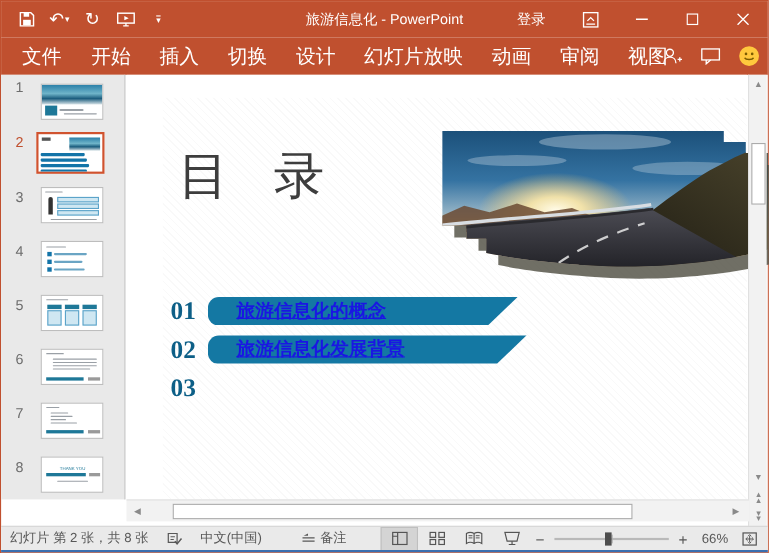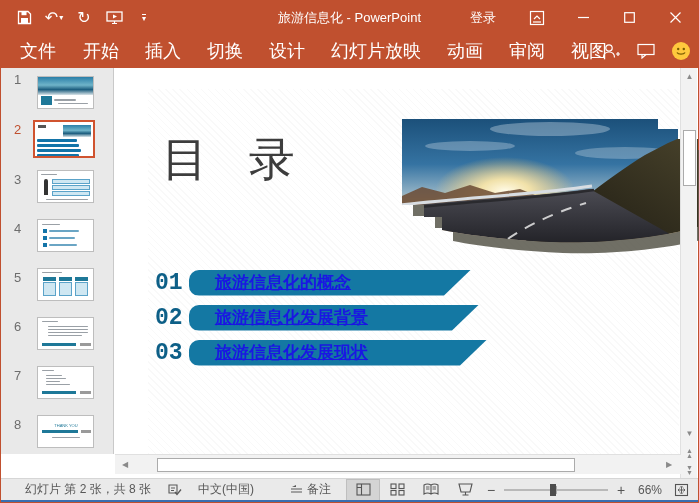--- a/index.html
+++ b/index.html
@@ -44,37 +44,37 @@
   .m-lblue { background:#cfe7f2; border:1px solid #5ba3c9; }
 
   
   .canvas { position:absolute; left:114px; top:67px; width:564px; height:386px; background:#fff; }
   .canvas-inner { position:absolute; left:4px; top:21px; right:0; bottom:0; background:#fff;
      background-image:repeating-linear-gradient(45deg, rgba(0,0,0,0.025) 0 1px, transparent 1px 5px);margin-left:29px; }
   .slide-title { position:absolute; left:14px; top:40px; font-size:46px; color:#3d3d3d; letter-spacing:14px; font-family:"Liberation Sans",sans-serif; }
   .photo { position:absolute; left:252px; top:22px; }
   .toc { position:absolute; left:7px; top:180px; }
   .toc-row { display:flex; align-items:center; height:27px; margin-bottom:8px; }
-  .toc-num { width:34px; font-size:23px; font-weight:bold; color:#0D5F87; font-family:Liberation Mono, monospace; }
+  .toc-num { width:34px; font-size:23px; font-weight:bold; color:#0D5F87; font-family:Liberation Serif, serif; }
   .toc-banner { position:relative; height:26px; background:#1478A3; border-radius:10px 0 0 10px;
      clip-path:polygon(0 0,100% 0,calc(100% - 27px) 100%,0 100%); display:flex; align-items:center; padding:0 44px 0 26px; }
   .toc-link { font-size:17px; font-weight:bold; color:#1A16E3; text-decoration:underline; white-space:nowrap; }
 
   
   .vscroll { position:absolute; right:1px; top:67px; width:17px; height:412px; background:#F2F2F2; border-left:1px solid #E0E0E0; }
   .sb-btn { position:absolute; left:1px; width:15px; height:15px; color:#8a8a8a; font-size:8px; display:flex; align-items:center; justify-content:center; }
   .sb-thumb-v { position:absolute; left:2px; top:62px; width:13px; height:56px; background:#fff; border:1px solid #ABABAB; }
   .dbl { display:flex; flex-direction:column; line-height:5px; font-size:7px; }
   .hscroll { position:absolute; left:114px; top:453px; width:566px; height:20px; background:#F2F2F2; border-top:1px solid #E0E0E0; display:flex; align-items:center; }
   .h-arrow { width:16px; height:16px; color:#8a8a8a; font-size:8px; display:flex; align-items:center; justify-content:center; }
   .sb-thumb-h { position:absolute; left:42px; width:418px; height:14px; background:#fff; border:1px solid #ABABAB; }
 
   
   .statusbar { position:absolute; left:0; bottom:2px; width:100%; height:22px; background:#EAEAEA; border-top:1px solid #D6D6D6; display:flex; align-items:center; color:#585858; font-size:12px; }
-  .sb-left { display:flex; align-items:center; gap:6px; padding-left:16px; }
+  .sb-left { display:flex; align-items:center; gap:6px; padding-left:0; }
   .sb-item { display:flex; align-items:center; gap:4px; padding:0 8px; height:22px; }
   .sb-right { position:absolute; right:4px; display:flex; align-items:center; height:22px; }
   .view-btn { width:34px; height:22px; display:flex; align-items:center; justify-content:center; color:#555; }
   .view-btn.active { background:#D4D4D4; border:1px solid #BFBFBF; }
   .zoom-minus,.zoom-plus { width:18px; text-align:center; font-size:14px; color:#555; }
   .zoom-track { position:relative; width:104px; height:2px; background:#B9B9B9; margin:0 4px; }
   .zoom-tick { position:absolute; left:50%; top:-3px; width:1px; height:8px; background:#ABABAB; }
   .zoom-thumb { position:absolute; left:46px; top:-5px; width:6px; height:12px; background:#4d4d4d; }
   .zoom-pct { width:38px; text-align:right; padding-right:6px; }
   .fit-btn { width:26px; display:flex; justify-content:center; color:#555; }
@@ -331,23 +331,20 @@
           </div>
         </div>
         <div class="toc-row">
           <span class="toc-num">02</span>
           <div class="toc-banner" style="width:290px">
             <span class="toc-link">旅游信息化发展背景</span>
           </div>
         </div>
         <div class="toc-row">
           <span class="toc-num">03</span>
-          <div class="toc-banner" style="width:298px">
-            <span class="toc-link">旅游信息化发展现状</span>
-          </div>
         </div>
       </div>
 
     </div>
   </div>
 
   <div class="vscroll">
     <div class="sb-btn" style="top:1px">▲</div>
     <div class="sb-thumb-v"></div>
     <div class="sb-btn" style="top:358px">▼</div>

